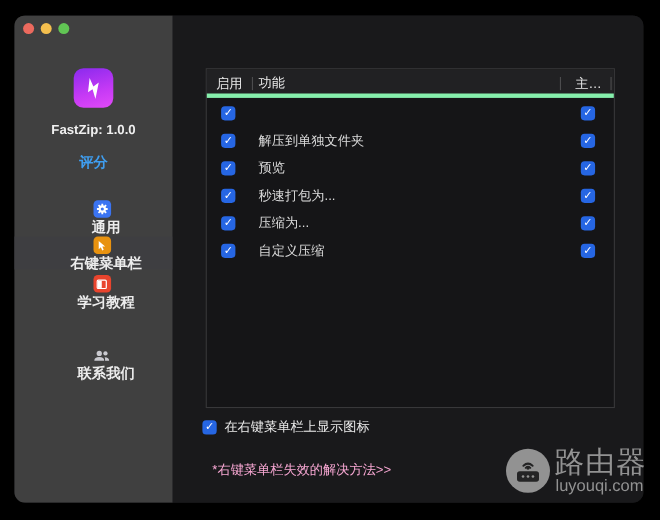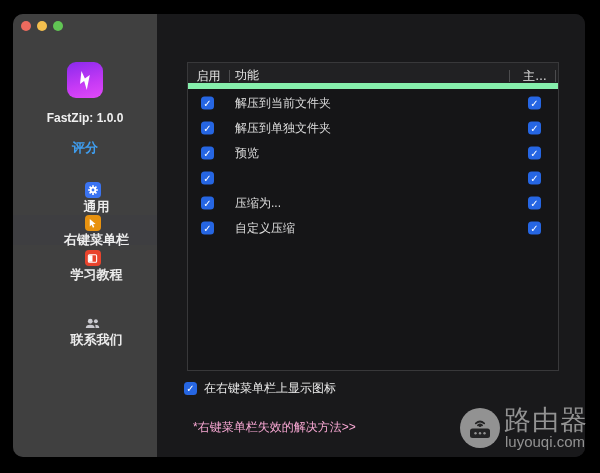--- a/index.html
+++ b/index.html
@@ -35,21 +35,21 @@
   .si-cursor { background:#e8920f; }
   .si-book   { background:#e9442d; }
   .si-store  { background:#1d86ef; }
   .si-people { background:transparent; }
 
   
   .main { position:relative; flex:1; background:#19191b; }
 
   .table { position:absolute; left:30px; top:48px; width:372px; height:309px;
            background:#151517; border:1px solid #38383a; }
-  .thead { position:relative; height:26px; background:#212123; border-bottom:6px solid #86efac; }
+  .thead { position:relative; height:26px; background:#212123; border-bottom:4px solid #86efac; }
   .th { position:absolute; top:0; height:26px; line-height:26px; color:#e8e8e8; font-size:12px; }
   .th-enable { left:0; width:41px; text-align:center; }
   .th-feature { left:47px;font-family:Liberation Mono, monospace; }
   .th-main { left:328px; width:38px; text-align:center; }
   .th-sep { position:absolute; top:7px; width:1px; height:12px; background:#4c4c4e; }
   .sep1 { left:41px; } .sep2 { left:321px; } .sep3 { left:367px; }
 
   .trow { position:relative; height:25px; }
   .rows { position:absolute; top:27px; left:0; width:100%; }
   .row-label { position:absolute; left:47px; top:50%; transform:translateY(-50%);
@@ -149,35 +149,35 @@
         <div class="th-sep sep1"></div>
         <div class="th th-feature">功能</div>
         <div class="th-sep sep2"></div>
         <div class="th th-main">主…</div>
         <div class="th-sep sep3"></div>
       </div>
 
       <div class="rows">
         <div class="trow">
           <span class="checkbox cb-left"><span>✓</span></span>
-          <span class="row-label">解压到当前文件夹</span>
           <span class="checkbox cb-right"><span>✓</span></span>
         </div>
         <div class="trow">
           <span class="checkbox cb-left"><span>✓</span></span>
           <span class="row-label">解压到单独文件夹</span>
           <span class="checkbox cb-right"><span>✓</span></span>
         </div>
         <div class="trow">
           <span class="checkbox cb-left"><span>✓</span></span>
           <span class="row-label">预览</span>
           <span class="checkbox cb-right"><span>✓</span></span>
         </div>
         <div class="trow">
           <span class="checkbox cb-left"><span>✓</span></span>
+          <span class="row-label">秒速打包为...</span>
           <span class="checkbox cb-right"><span>✓</span></span>
         </div>
         <div class="trow">
           <span class="checkbox cb-left"><span>✓</span></span>
           <span class="row-label">压缩为...</span>
           <span class="checkbox cb-right"><span>✓</span></span>
         </div>
         <div class="trow">
           <span class="checkbox cb-left"><span>✓</span></span>
           <span class="row-label">自定义压缩</span>

